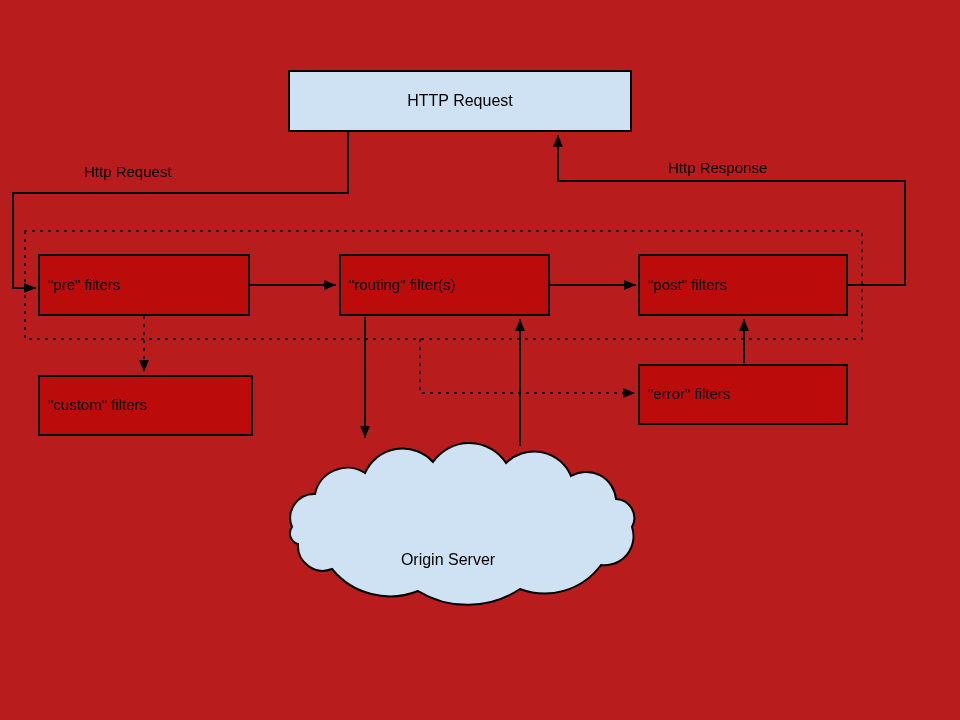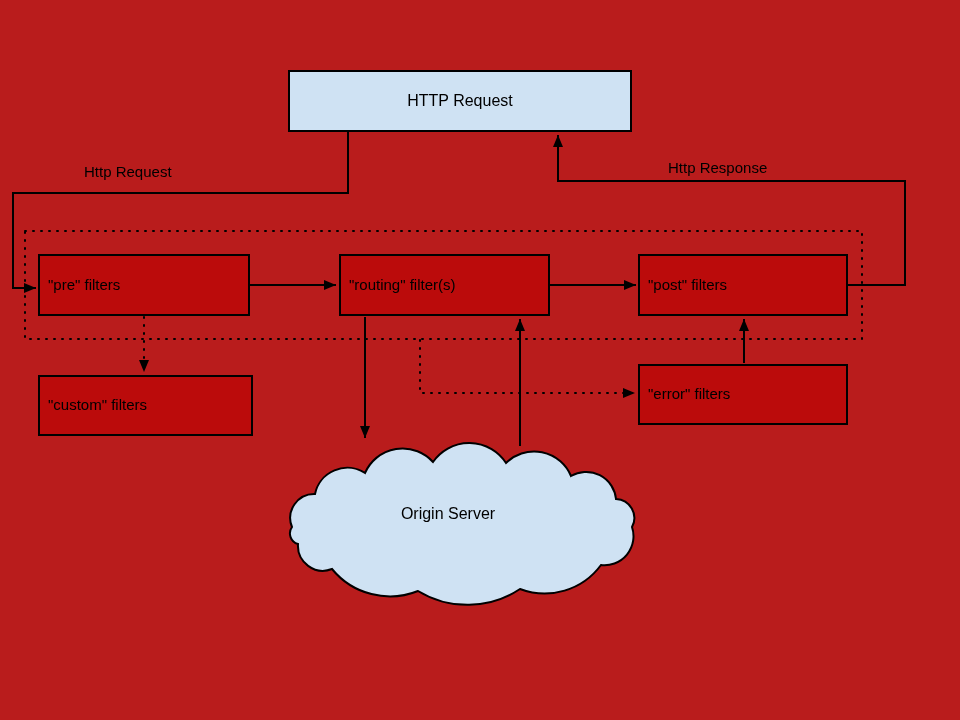--- a/index.html
+++ b/index.html
@@ -13,21 +13,21 @@
   .dotted-box { fill:none; stroke:var(--stroke,#000); stroke-width:2;
                 stroke-dasharray:1 7; stroke-linecap:round; }
   .cloud { fill:var(--node_fill,#cfe2f3); stroke:var(--stroke,#000); stroke-width:2; }
   .box {
     position:absolute; box-sizing:border-box; border:2px solid var(--stroke,#000);
     display:flex; align-items:center; font-size:15px; line-height:1.1;
   }
   .box.red  { background:var(--filter_fill,#bb0b0b); padding-left:8px; }
   .box.blue { background:var(--node_fill,#cfe2f3); justify-content:center; font-size:16px; }
   .edge-label { position:absolute; font-size:15px; white-space:nowrap; }
-  .cloud-label { position:absolute; font-size:16px; text-align:center; }
+  .cloud-label { position:absolute; font-size:16px; text-align:center;margin-top:46px; }
 </style>
 </head>
 <body>
 
 <div class="stage">
 
   <svg class="layer" width="960" height="720" viewBox="0 0 960 720">
     <defs>
       <marker id="arrow" markerUnits="userSpaceOnUse" markerWidth="14" markerHeight="12" refX="12" refY="5" orient="auto">
         <path d="M0,0 L12,5 L0,10 Z" fill="#000"></path>

